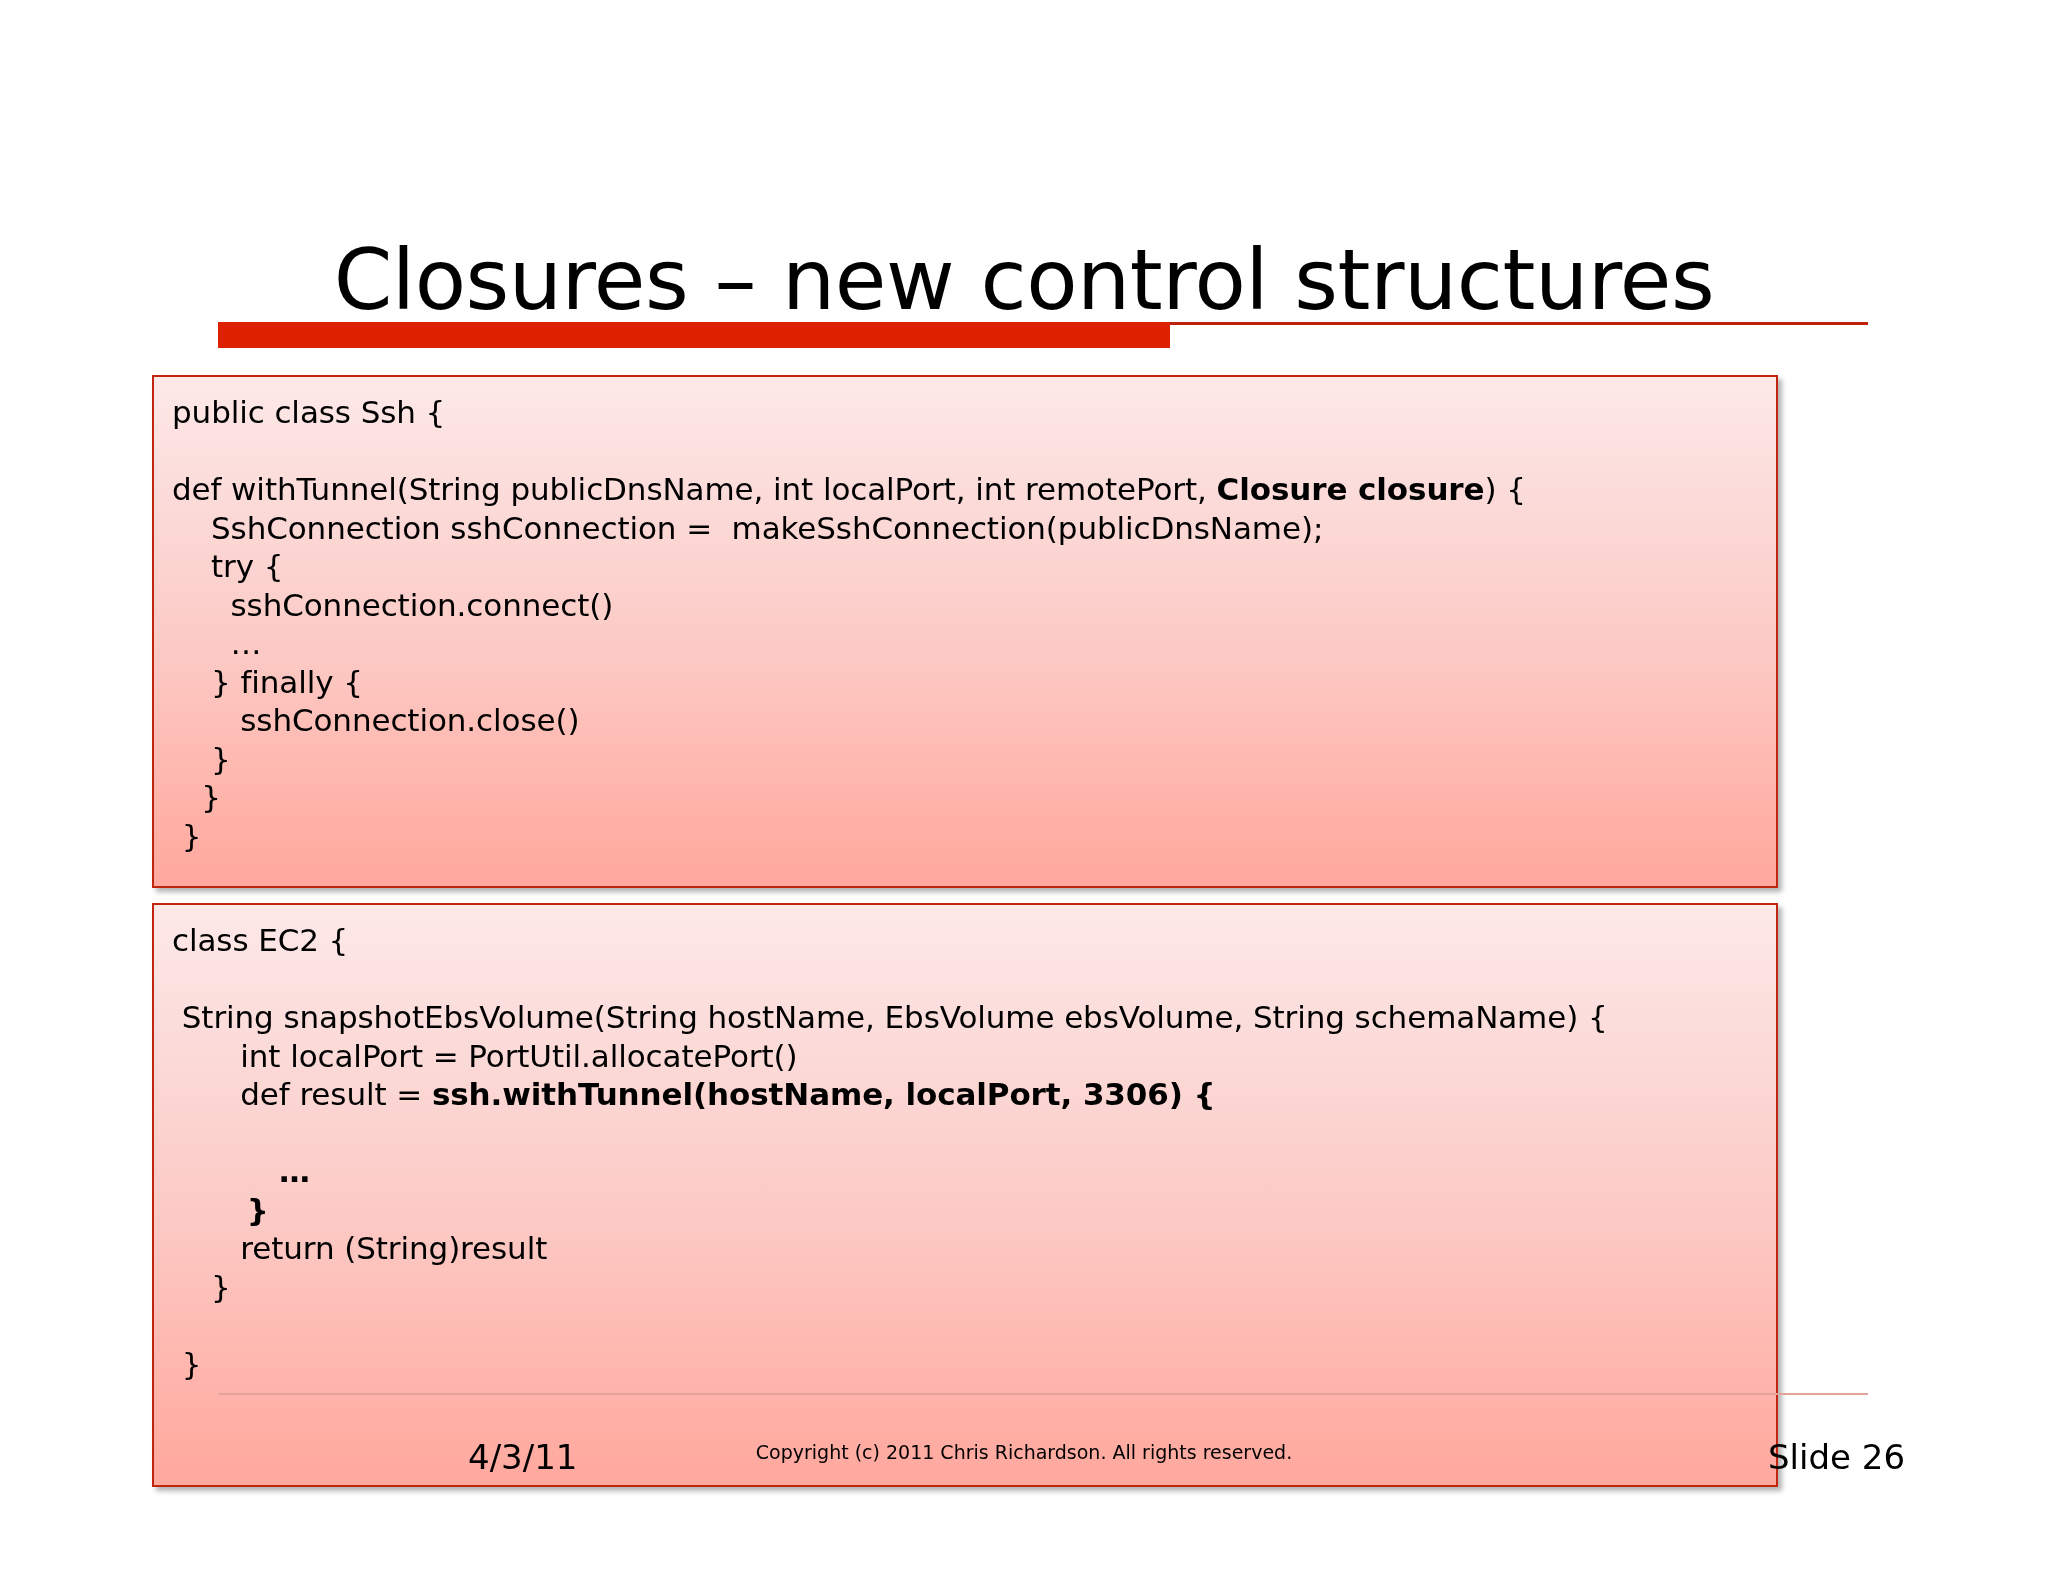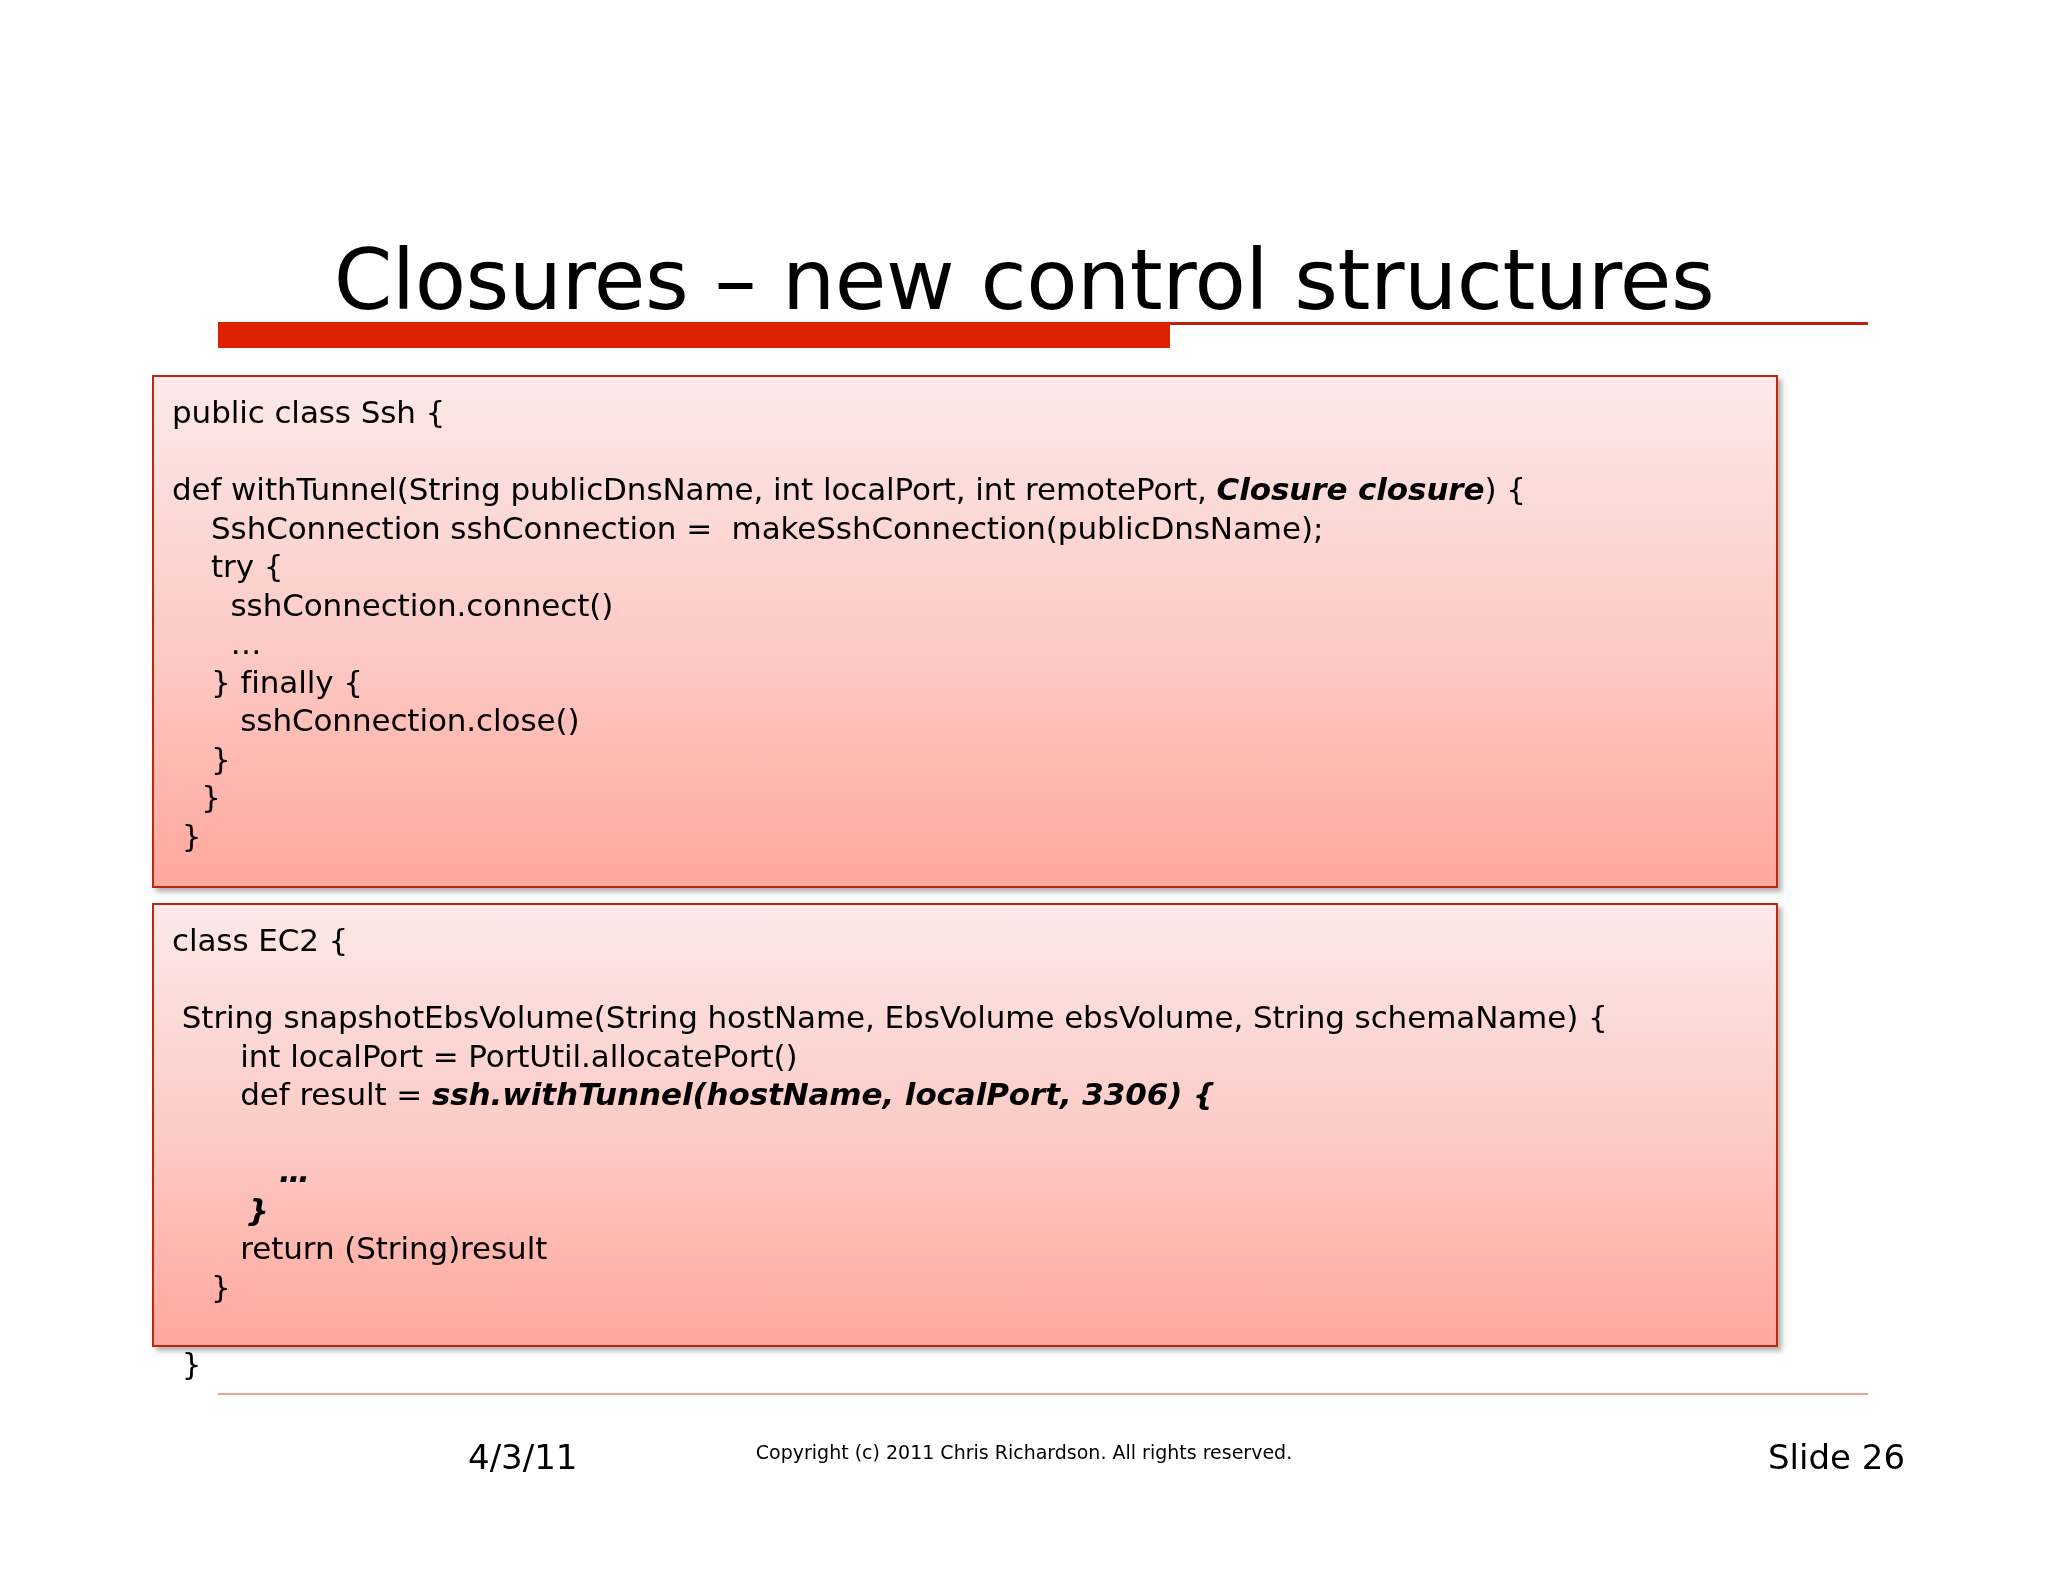--- a/index.html
+++ b/index.html
@@ -53,32 +53,32 @@
     position: absolute;
     left: 152px;
     width: 1626px;
     border: 2px solid #C0250D;
     background: linear-gradient(to bottom, #FDE9E8 0%, #FBDCDA 22%, #FCC9C4 55%, #FFB0A6 88%, #FFA89E 100%);
     box-shadow: 4px 4px 5px rgba(0,0,0,0.30);
     box-sizing: border-box;
     padding: 16px 18px 14px 18px;
   }
   #code-box-ssh  { top: 375px;  height: 513px; }
-  #code-box-ec2  { top: 903px;  height: 444px; }
+  #code-box-ec2  { top: 903px;  height: 584px; }
 
   .code-line {
     font-family: "DejaVu Sans", sans-serif;
     font-size: 31px;
     line-height: 38.5px;
     color: #000000;
     white-space: pre;
     letter-spacing: -0.1px;
   }
   .code-line.blank { color: transparent; }
-  .code-line b { font-weight: 700; font-style: italic; }
+  .code-line b { font-weight: 700; }
 
   
   #footer-rule {
     position: absolute;
     left: 218px;
     top: 1393px;
     width: 1650px;
     height: 2px;
     background: #E2A399;
   }

